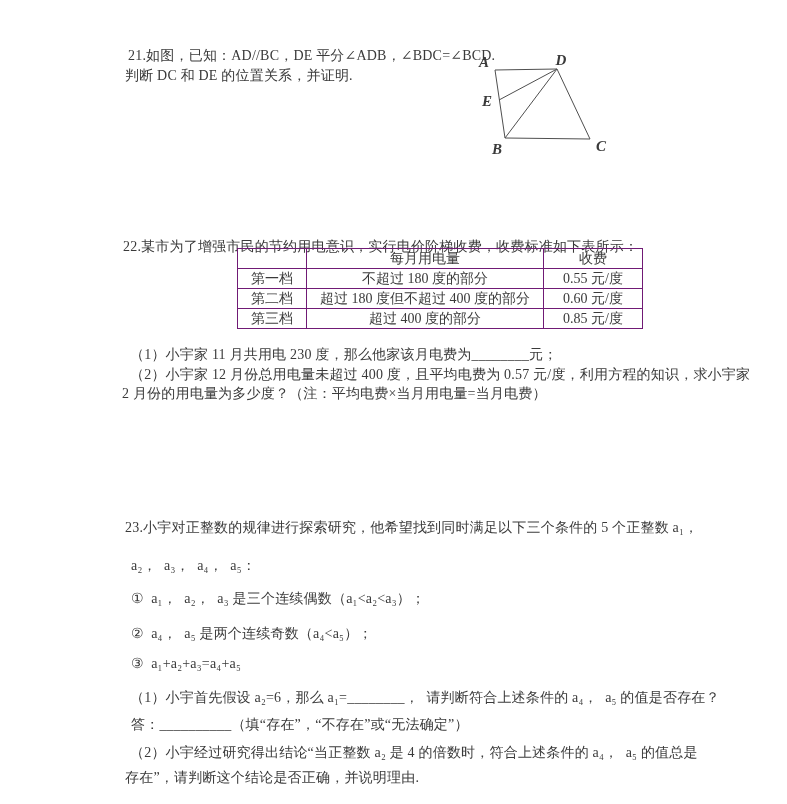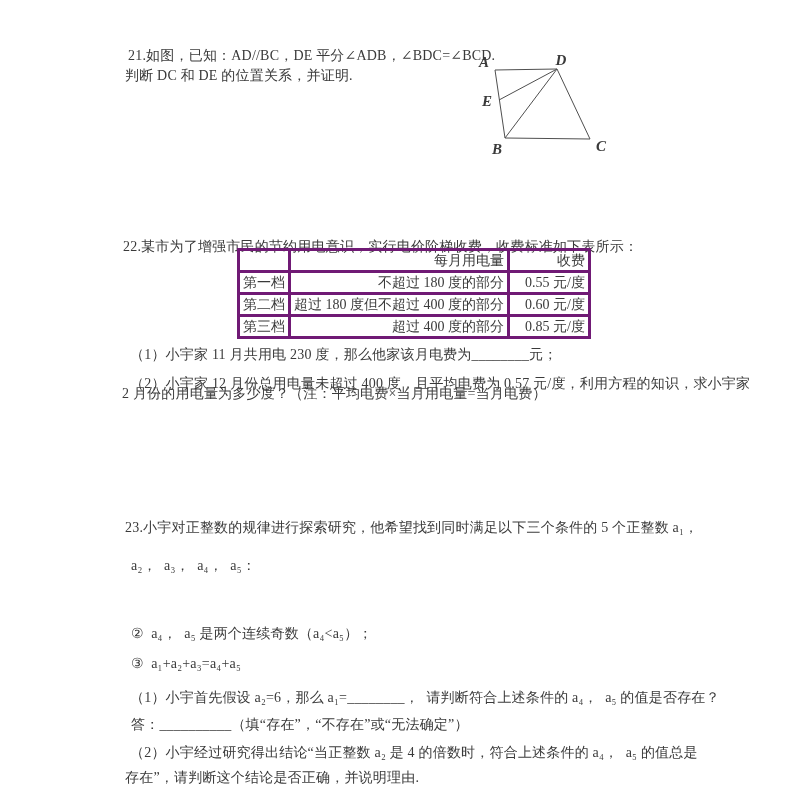--- a/index.html
+++ b/index.html
@@ -26,25 +26,25 @@
     font-style:italic;font-weight:bold;
     font-size:15px;fill:#3a3a3a;
   }
   .tiers{
     position:absolute;left:237px;top:248px;
     border-collapse:collapse;
     table-layout:fixed;
     font-size:14px;color:#3a3a3a;
   }
   .tiers td{
-    border:3px solid #701a75;
-    text-align:right;
+    border:1px solid #701a75;
+    text-align:center;
     vertical-align:middle;
     height:19px;
-    padding:0 3px;
+    padding:0 13px;
     white-space:nowrap;
     overflow:hidden;
   }
   .c1{width:42px;}
   .c2{width:185px;}
   .c3{width:72px;}
 </style>
 </head>
 <body>
 
@@ -88,25 +88,26 @@
       </tr>
       <tr>
         <td class="c1">第三档</td>
         <td class="c2">超过 400 度的部分</td>
         <td class="c3">0.85 元/度</td>
       </tr>
     </tbody>
   </table>
 
   <div class="ln" style="left:130px;top:345px">（1）小宇家 11 月共用电 230 度，那么他家该月电费为________元；</div>
-  <div class="ln" style="left:130px;top:374px">（2）小宇家 12 月份总用电量未超过 400 度，且平均电费为 0.57 元/度，利用方程的知识，求小宇家</div>
+  <div class="ln" style="left:130px;top:365px">（2）小宇家 12 月份总用电量未超过 400 度，且平均电费为 0.57 元/度，利用方程的知识，求小宇家</div>
   <div class="ln" style="left:122px;top:384px">2 月份的用电量为多少度？（注：平均电费×当月用电量=当月电费）</div>
 
   <div class="ln" style="left:125px;top:518px">23.小宇对正整数的规律进行探索研究，他希望找到同时满足以下三个条件的 5 个正整数 a₁，</div>
   <div class="ln" style="left:131px;top:556px">a₂，  a₃，  a₄，  a₅：</div>
+  <div class="ln" style="left:131px;top:589px">①  a₁，  a₂，  a₃ 是三个连续偶数（a₁&lt;a₂&lt;a₃）；</div>
   <div class="ln" style="left:131px;top:624px">②  a₄，  a₅ 是两个连续奇数（a₄&lt;a₅）；</div>
   <div class="ln" style="left:131px;top:654px">③  a₁+a₂+a₃=a₄+a₅</div>
   <div class="ln" style="left:130px;top:688px">（1）小宇首先假设 a₂=6，那么 a₁=________，  请判断符合上述条件的 a₄，  a₅ 的值是否存在？</div>
   <div class="ln" style="left:131px;top:715px">答：__________（填“存在”，“不存在”或“无法确定”）</div>
   <div class="ln" style="left:130px;top:743px">（2）小宇经过研究得出结论“当正整数 a₂ 是 4 的倍数时，符合上述条件的 a₄，  a₅ 的值总是</div>
   <div class="ln" style="left:125px;top:768px">存在”，请判断这个结论是否正确，并说明理由.</div>
 
 </div>
 
 </body></html>

